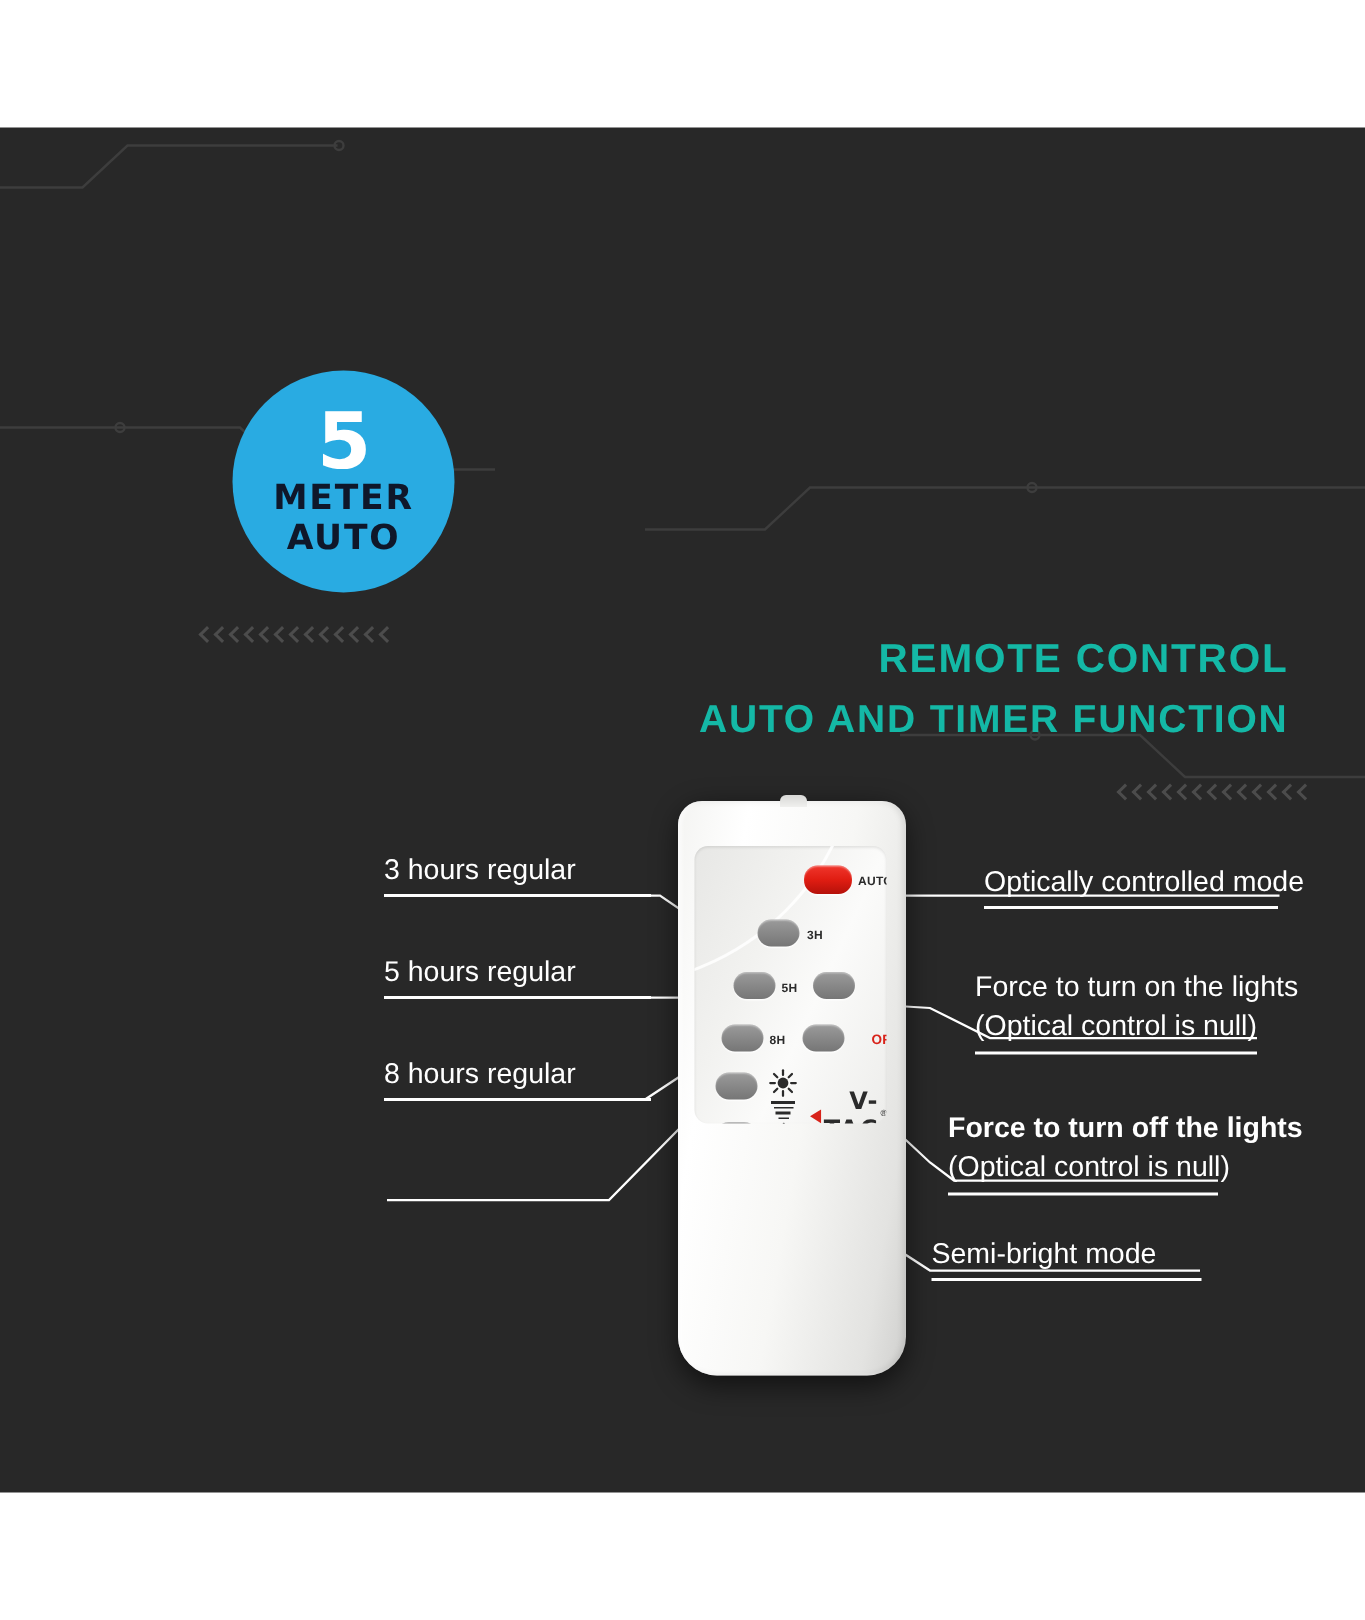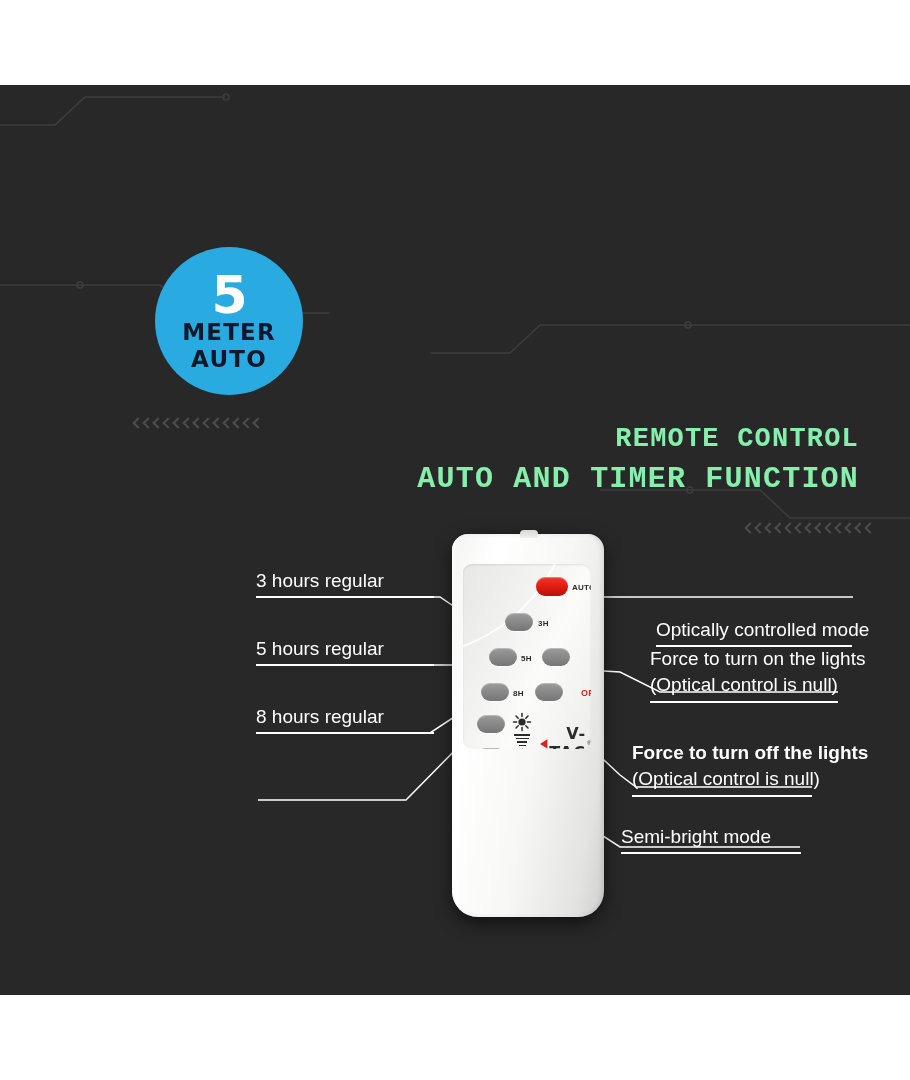--- a/index.html
+++ b/index.html
@@ -39,25 +39,25 @@
     color:#0f172a;font-weight:bold;letter-spacing:1.2px;
     font-family:"DejaVu Sans", sans-serif;
   }
   #badge .b-l1{font-size:23px;line-height:27px;margin-top:2px;}
   #badge .b-l2{font-size:23px;line-height:26px;}
   
   #headline{
     position:absolute;right:51px;top:335px;text-align:right;width:600px;
   }
   #headline div{
-    color:#86efac;font-weight:bold;font-family:Liberation Mono, monospace;
+    color:#14b8a6;font-weight:bold;font-family:Liberation Sans, sans-serif;
     letter-spacing:1.2px;
   }
   #headline .h1{font-size:27px;line-height:38px;}
-  #headline .h2{font-size:30px;line-height:42px;text-align:right;}
+  #headline .h2{font-size:26px;line-height:42px;text-align:right;}
   
   #remote-wrap{position:absolute;left:434px;top:524px;width:200px;height:410px;}
   #remote-shadow{
     position:absolute;left:18px;top:14px;width:152px;height:386px;border-radius:20px 20px 26px 26px;
     background:rgba(0,0,0,.55);filter:blur(9px);
   }
   #remote-body{
     position:absolute;left:18px;top:10px;width:152px;height:383px;
     border-radius:16px 16px 26px 26px;
     background:linear-gradient(100deg,#f4f4f2 0%,#ffffff 22%,#f7f7f5 55%,#e3e3e1 86%,#cfcfcd 100%);
@@ -279,21 +279,21 @@
   </div>
   <div class="callout" style="left:256px;top:636px;">
     <span>5 hours regular</span>
     <span class="rule" style="width:178px;"></span>
   </div>
   <div class="callout" style="left:256px;top:704px;">
     <span>8 hours regular</span>
     <span class="rule" style="width:178px;"></span>
   </div>
 
-  <div class="callout" style="left:656px;top:576px;margin-top:41px;">
+  <div class="callout" style="left:656px;top:576px;">
     <span>Optically controlled mode</span>
     <span class="rule" style="width:196px;"></span>
   </div>
 
   <div class="callout two-line" style="left:650px;top:646px;">
     <span style="display:block;">Force to turn on the lights</span>
     <span style="display:block;">(Optical control is null)</span>
     <span class="rule" style="width:188px;"></span>
   </div>
 

